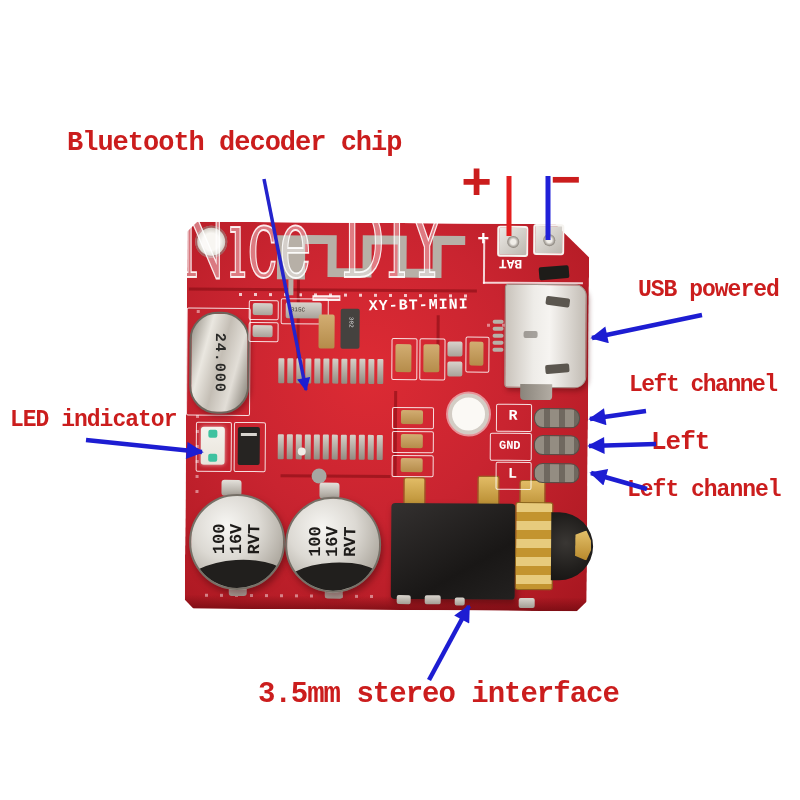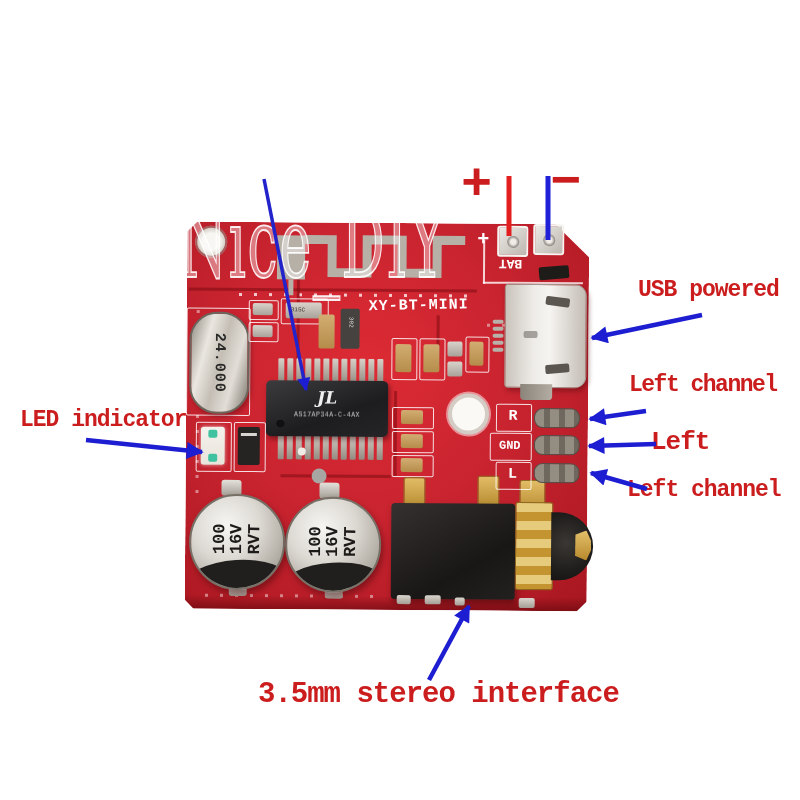--- a/index.html
+++ b/index.html
@@ -219,25 +219,20 @@
     <div class="chip-pin" style="left:110px;top:212px;"></div>
     <div class="chip-pin" style="left:119px;top:212px;"></div>
     <div class="chip-pin" style="left:128px;top:212px;"></div>
     <div class="chip-pin" style="left:137px;top:212px;"></div>
     <div class="chip-pin" style="left:146px;top:212px;"></div>
     <div class="chip-pin" style="left:155px;top:212px;"></div>
     <div class="chip-pin" style="left:164px;top:212px;"></div>
     <div class="chip-pin" style="left:173px;top:212px;"></div>
     <div class="chip-pin" style="left:182px;top:212px;"></div>
     <div class="chip-pin" style="left:191px;top:212px;"></div>
-    <div class="chip-body">
-      <div class="chip-dimple"></div>
-      <div class="chip-logo">JL</div>
-      <div class="chip-mark">AS17AP34A-C-4AX</div>
-    </div>
 
     <div class="via-big"></div>
 
     <div class="obox" style="left:206px;top:184px;width:40px;height:20px;"></div>
     <div class="smdbody res-tan" style="left:215px;top:187px;width:22px;height:14px;"></div>
     <div class="obox" style="left:206px;top:208px;width:40px;height:20px;"></div>
     <div class="smdbody res-tan" style="left:215px;top:211px;width:22px;height:14px;"></div>
     <div class="obox" style="left:206px;top:232px;width:40px;height:20px;"></div>
     <div class="smdbody res-tan" style="left:215px;top:235px;width:22px;height:14px;"></div>
 
@@ -307,21 +302,22 @@
     <line x1="509" y1="176" x2="509" y2="236" stroke="#e31e1e" stroke-width="5"></line>
     <line x1="548" y1="176" x2="548" y2="240" stroke="#2020d8" stroke-width="5"></line>
     <line x1="702" y1="315" x2="592" y2="338" stroke="#1d1dd2" stroke-width="4.5" marker-end="url(#ab)"></line>
     <line x1="646" y1="411" x2="590" y2="419" stroke="#1d1dd2" stroke-width="4.5" marker-end="url(#ab)"></line>
     <line x1="656" y1="444" x2="589" y2="446" stroke="#1d1dd2" stroke-width="4.5" marker-end="url(#ab)"></line>
     <line x1="647" y1="489" x2="591" y2="473" stroke="#1d1dd2" stroke-width="4.5" marker-end="url(#ab)"></line>
     <line x1="86" y1="440" x2="202" y2="452" stroke="#1d1dd2" stroke-width="4.5" marker-end="url(#ab)"></line>
     <line x1="429" y1="680" x2="469" y2="606" stroke="#1d1dd2" stroke-width="4.5" marker-end="url(#ab)"></line>
   </svg>
 
+  <div class="lbl" style="left:67px;top:128px;font-size:27px;">Bluetooth decoder chip</div>
   <div class="lbl" style="left:461px;top:156px;font-size:52px;letter-spacing:0;">+</div>
   <div class="lbl" style="left:550px;top:154px;font-size:52px;letter-spacing:0;">−</div>
   <div class="lbl" style="left:638px;top:277px;font-size:23px;text-align:center;">USB powered</div>
   <div class="lbl" style="left:629px;top:372px;font-size:23px;letter-spacing:-1.5px;">Left channel</div>
   <div class="lbl" style="left:651px;top:427px;font-size:26px;">Left</div>
   <div class="lbl" style="left:627px;top:477px;font-size:23px;letter-spacing:-1px;">Left channel</div>
-  <div class="lbl" style="left:20px;top:407px;font-size:23px;letter-spacing:-1px;">LED indicator</div>
+  <div class="lbl" style="left:10px;top:407px;font-size:23px;letter-spacing:-1px;">LED indicator</div>
   <div class="lbl" style="left:258px;top:678px;font-size:29px;">3.5mm stereo interface</div>
 </div>
 
 </body></html>

